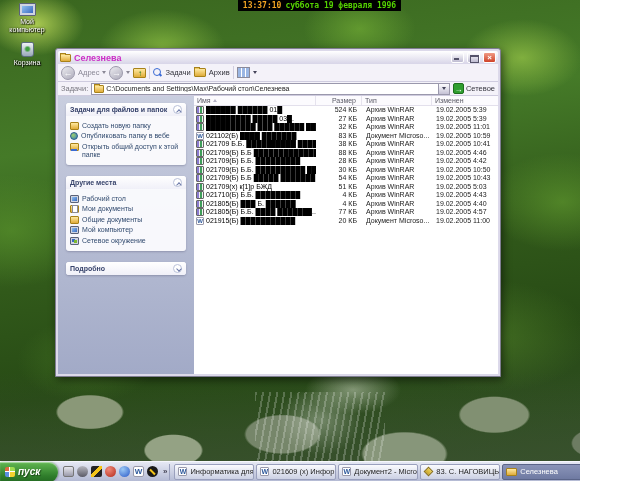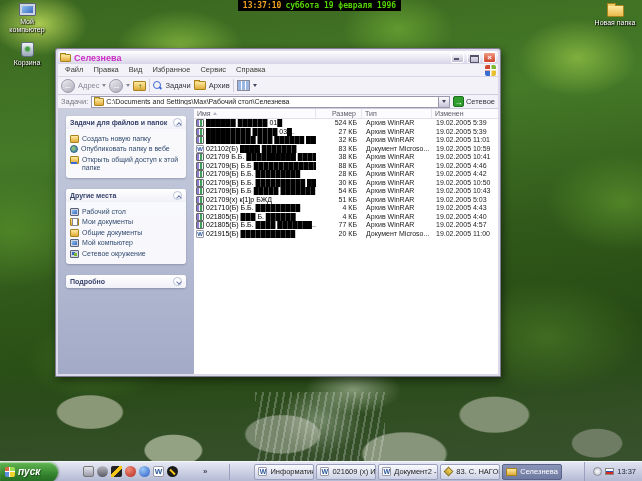--- a/index.html
+++ b/index.html
@@ -1,17 +1,17 @@
 <!DOCTYPE html>
 <html><head>
 <meta charset="utf-8">
 <style>
   * { margin:0; padding:0; box-sizing:border-box; }
   html,body { width:642px; height:481px; overflow:hidden; font-family:"Liberation Sans", sans-serif; }
-  .screen { position:absolute; left:0; top:0; width:642px; height:481px; overflow:hidden; background:#2c5418; }
+  .screen { position:absolute; left:0; top:0; width:580px; height:481px; overflow:hidden; background:#2c5418; }
 
   
   .jungle {
     position:absolute; inset:0;
     background:
       radial-gradient(70px 45px at 6% 5%,  rgba(190,220,90,.85), rgba(190,220,90,0) 70%),
       radial-gradient(90px 55px at 28% 10%, rgba(150,200,70,.7), rgba(150,200,70,0) 70%),
       radial-gradient(80px 50px at 62% 6%,  rgba(120,180,55,.6), rgba(120,180,55,0) 70%),
       radial-gradient(85px 55px at 90% 12%, rgba(160,205,75,.65), rgba(160,205,75,0) 70%),
       radial-gradient(110px 70px at 97% 42%, rgba(105,165,50,.55), rgba(105,165,50,0) 70%),
@@ -143,21 +143,21 @@
   .fic { width:8px; height:8px; flex:none; margin:0 2px; border-radius:1px; }
   .fic-rar { background:linear-gradient(90deg,#8a7ad0 0 2px,#f2f2f2 2px 3px,#3f9e5a 3px 5px,#f2f2f2 5px 6px,#c04545 6px 8px); border:0.5px solid #666; }
   .fic-word { background:#fff; border:1px solid #99a; color:#2b579a; font-size:6px; font-weight:bold; line-height:6px; text-align:center; }
   .fname { width:110px; overflow:hidden; color:#000; }
   .fsize { width:46px; text-align:right; padding-right:5px; color:#222; }
   .ftype { width:70px; padding-left:4px; overflow:hidden; color:#222; }
   .fmod  { flex:1; padding-left:4px; color:#222; overflow:hidden; }
 
   
   .taskbar { position:absolute; left:0; top:461px; width:642px; height:20px;
-    background:linear-gradient(#e6e9f4,#b4bad4); border-top:1px solid #f6f7fc; display:flex; align-items:center;gap:20px; }
+    background:linear-gradient(#e6e9f4,#b4bad4); border-top:1px solid #f6f7fc; display:flex; align-items:center; }
   .startbtn { height:20px; width:58px; flex:none; border-radius:0 9px 9px 0;
     background:linear-gradient(#62b852,#2f7d2b 70%, #256b22); box-shadow:inset 0 1px 1px rgba(255,255,255,.5), 1px 0 2px rgba(0,0,0,.3);
     display:flex; align-items:center; padding-left:5px; gap:3px; }
   .startflag { width:10px; height:10px; border-radius:2px; flex:none;
     background:
       linear-gradient(#fff,#fff) 50% 0/1.2px 100% no-repeat,
       linear-gradient(#fff,#fff) 0 50%/100% 1.2px no-repeat,
       conic-gradient(#9fdc4f 0 25%, #f2d22f 0 50%, #5a8fe0 0 75%, #e06a3f 0 100%); }
   .start-label { color:#fff; font-size:10px; font-weight:bold; font-style:italic; text-shadow:1px 1px 1px rgba(0,0,0,.45); }
   .quicklaunch { display:flex; align-items:center; gap:3px; padding:0 5px; flex:none; }
@@ -217,31 +217,20 @@
 
   <div class="window">
     <div class="titlebar">
       <span class="title-folder"></span>
       <span class="title-text" style="color: rgb(203, 46, 198);">Селезнева</span>
       <span class="winbtn btn-min"></span>
       <span class="winbtn btn-max"></span>
       <span class="winbtn btn-close">×</span>
     </div>
 
-    <div class="menubar">
-      <span class="menu-items">
-          <span class="menu-item">Файл</span>
-          <span class="menu-item">Правка</span>
-          <span class="menu-item">Вид</span>
-          <span class="menu-item">Избранное</span>
-          <span class="menu-item">Сервис</span>
-          <span class="menu-item">Справка</span>
-        </span>
-      <span class="xplogo"></span>
-    </div>
 
     <div class="toolbar">
       <span class="navcircle">←</span>
       <span class="tb-label">Адрес</span>
       <span class="dd"></span>
       <span class="navcircle">→</span>
       <span class="dd"></span>
       <span class="upfolder">↑</span>
       <span class="tsep"></span>
       <span class="mag"></span>

